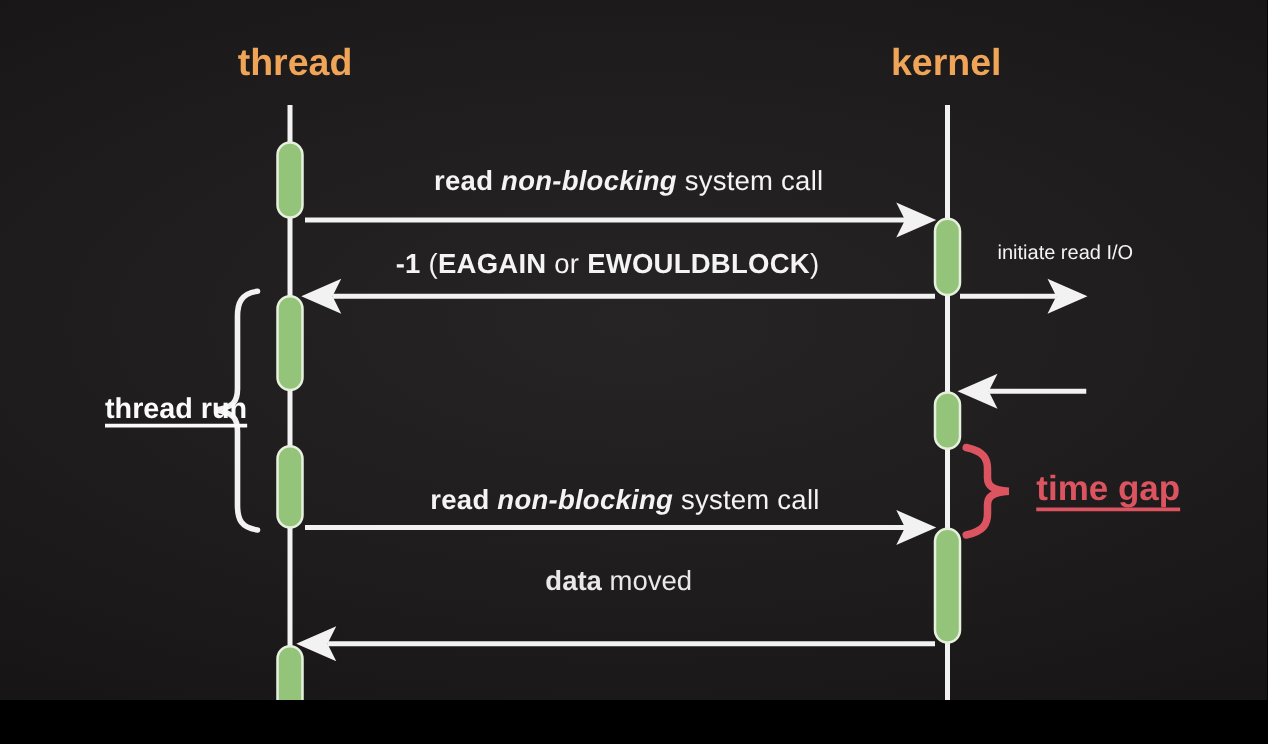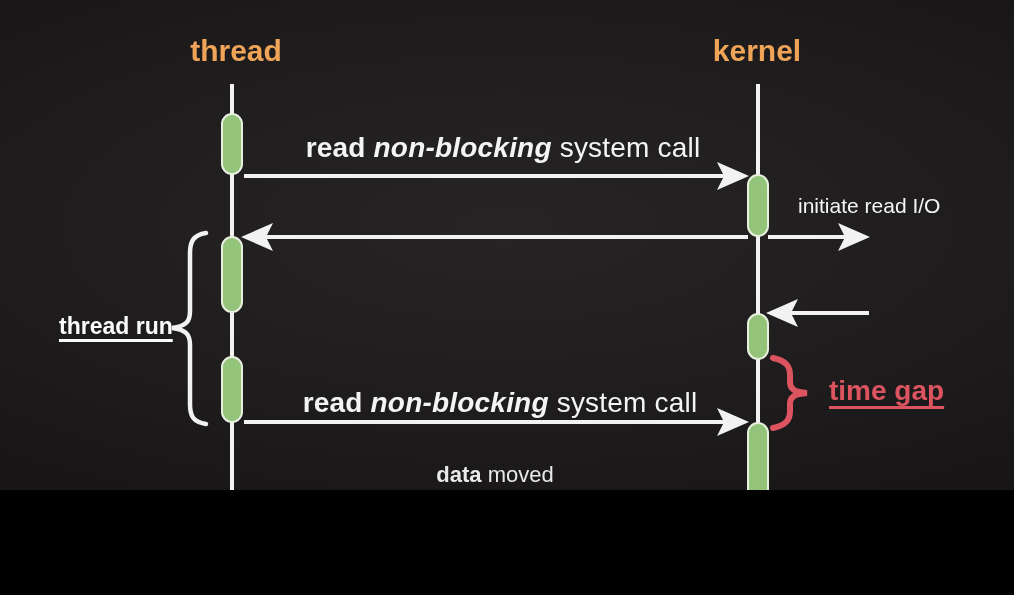--- a/index.html
+++ b/index.html
@@ -1,39 +1,39 @@
 <!DOCTYPE html>
 <html><head>
 <meta charset="utf-8">
 <style>
   html,body{margin:0;padding:0;background:#000;}
   .canvas{
-    position:relative;width:1014px;height:490px;overflow:hidden;
+    position:relative;width:1014px;height:560px;overflow:hidden;
     background:radial-gradient(ellipse 120% 95% at 50% 46%, #262425 0%, #1d1b1c 45%, #161415 72%, #0d0c0d 100%);
     font-family:"Liberation Sans", sans-serif;
     color:#f1f1f1;
   }
   .col-label{
     position:absolute;transform:translateX(-50%);
     font-size:30px;font-weight:bold;color:#efa457;white-space:pre;
   }
   .lifeline{position:absolute;width:4px;background:#f2f2f2;}
   .activation{
     position:absolute;width:22px;box-sizing:border-box;
     background:#93c47a;border:2.5px solid #e7f0de;border-radius:11px;
   }
   .svg-layer{position:absolute;left:0;top:0;width:1014px;height:595px;}
   .msg{
-    position:absolute;white-space:pre;font-size:28px;color:#f4f4f4;
+    position:absolute;white-space:pre;font-size:22px;color:#f4f4f4;
     letter-spacing:0.2px;
   }
   .centered{transform:translateX(-50%);}
   .b{font-weight:bold;}
   .bi{font-weight:bold;font-style:italic;}
-  .note{position:absolute;white-space:pre;font-size:21px;color:#f4f4f4;}
+  .note{position:absolute;white-space:pre;font-size:16px;color:#f4f4f4;}
   .thread-run{
     position:absolute;font-size:23px;font-weight:bold;color:#fbfbfb;white-space:pre;
     text-decoration:underline;text-underline-offset:5px;text-decoration-thickness:2.5px;
   }
   .time-gap{
     position:absolute;font-size:28px;font-weight:bold;color:#dc5460;white-space:pre;
     text-decoration:underline;text-underline-offset:6px;text-decoration-thickness:2.5px;
   }
   .data-block{position:absolute;text-align:center;transform:translateX(-50%);
     font-size:22px;line-height:29px;color:#e9e9e9;white-space:pre;}
@@ -90,24 +90,25 @@
       <polygon points="237,515 269,501 262,515 269,529" stroke="none"></polygon>
     </g>
 
     <path d="M 206 233 C 193 235 190 242 190 253 L 190 311 C 190 321 187 326 172 328 C 187 330 190 335 190 345 L 190 404 C 190 416 193 422 206 424" fill="none" stroke="#f2f2f2" stroke-width="4.5" stroke-linecap="round"></path>
 
     <path d="M 773 358 C 787 361 790 367 790 375 L 790 382 C 790 389 794 392 807 393 C 794 394 790 397 790 404 L 790 411 C 790 419 787 425 773 428" fill="none" stroke="#dc5460" stroke-width="6" stroke-linecap="round"></path>
   </svg>
 
   <div class="msg centered" style="left:503px;top:132px;"><span class="b">read </span><span class="bi">non-blocking</span><span> system call</span></div>
 
+  <div class="msg centered" style="left:486px;top:198px;"><span class="b">-1</span><span> (</span><span class="b">EAGAIN</span><span> or </span><span class="b">EWOULDBLOCK</span><span>)</span></div>
 
   <div class="note" style="left:798px;top:194px;">initiate read I/O</div>
 
 
   <div class="msg centered" style="left:500px;top:387px;"><span class="b">read </span><span class="bi">non-blocking</span><span> system call</span></div>
 
-  <div class="data-block" style="left:495px;top:460px;"><span class="b">data</span><span> moved</span><br></div>
+  <div class="data-block" style="left:495px;top:450px;"><span class="b">data</span><span> moved</span><br></div>
 
-  <div class="thread-run" style="left:59px;top:313px;">thread run</div>
+  <div class="thread-run" style="left:84px;top:313px;">thread run</div>
   <div class="time-gap" style="left:829px;top:375px;">time gap</div>
 
 </div>
 
 </body></html>

